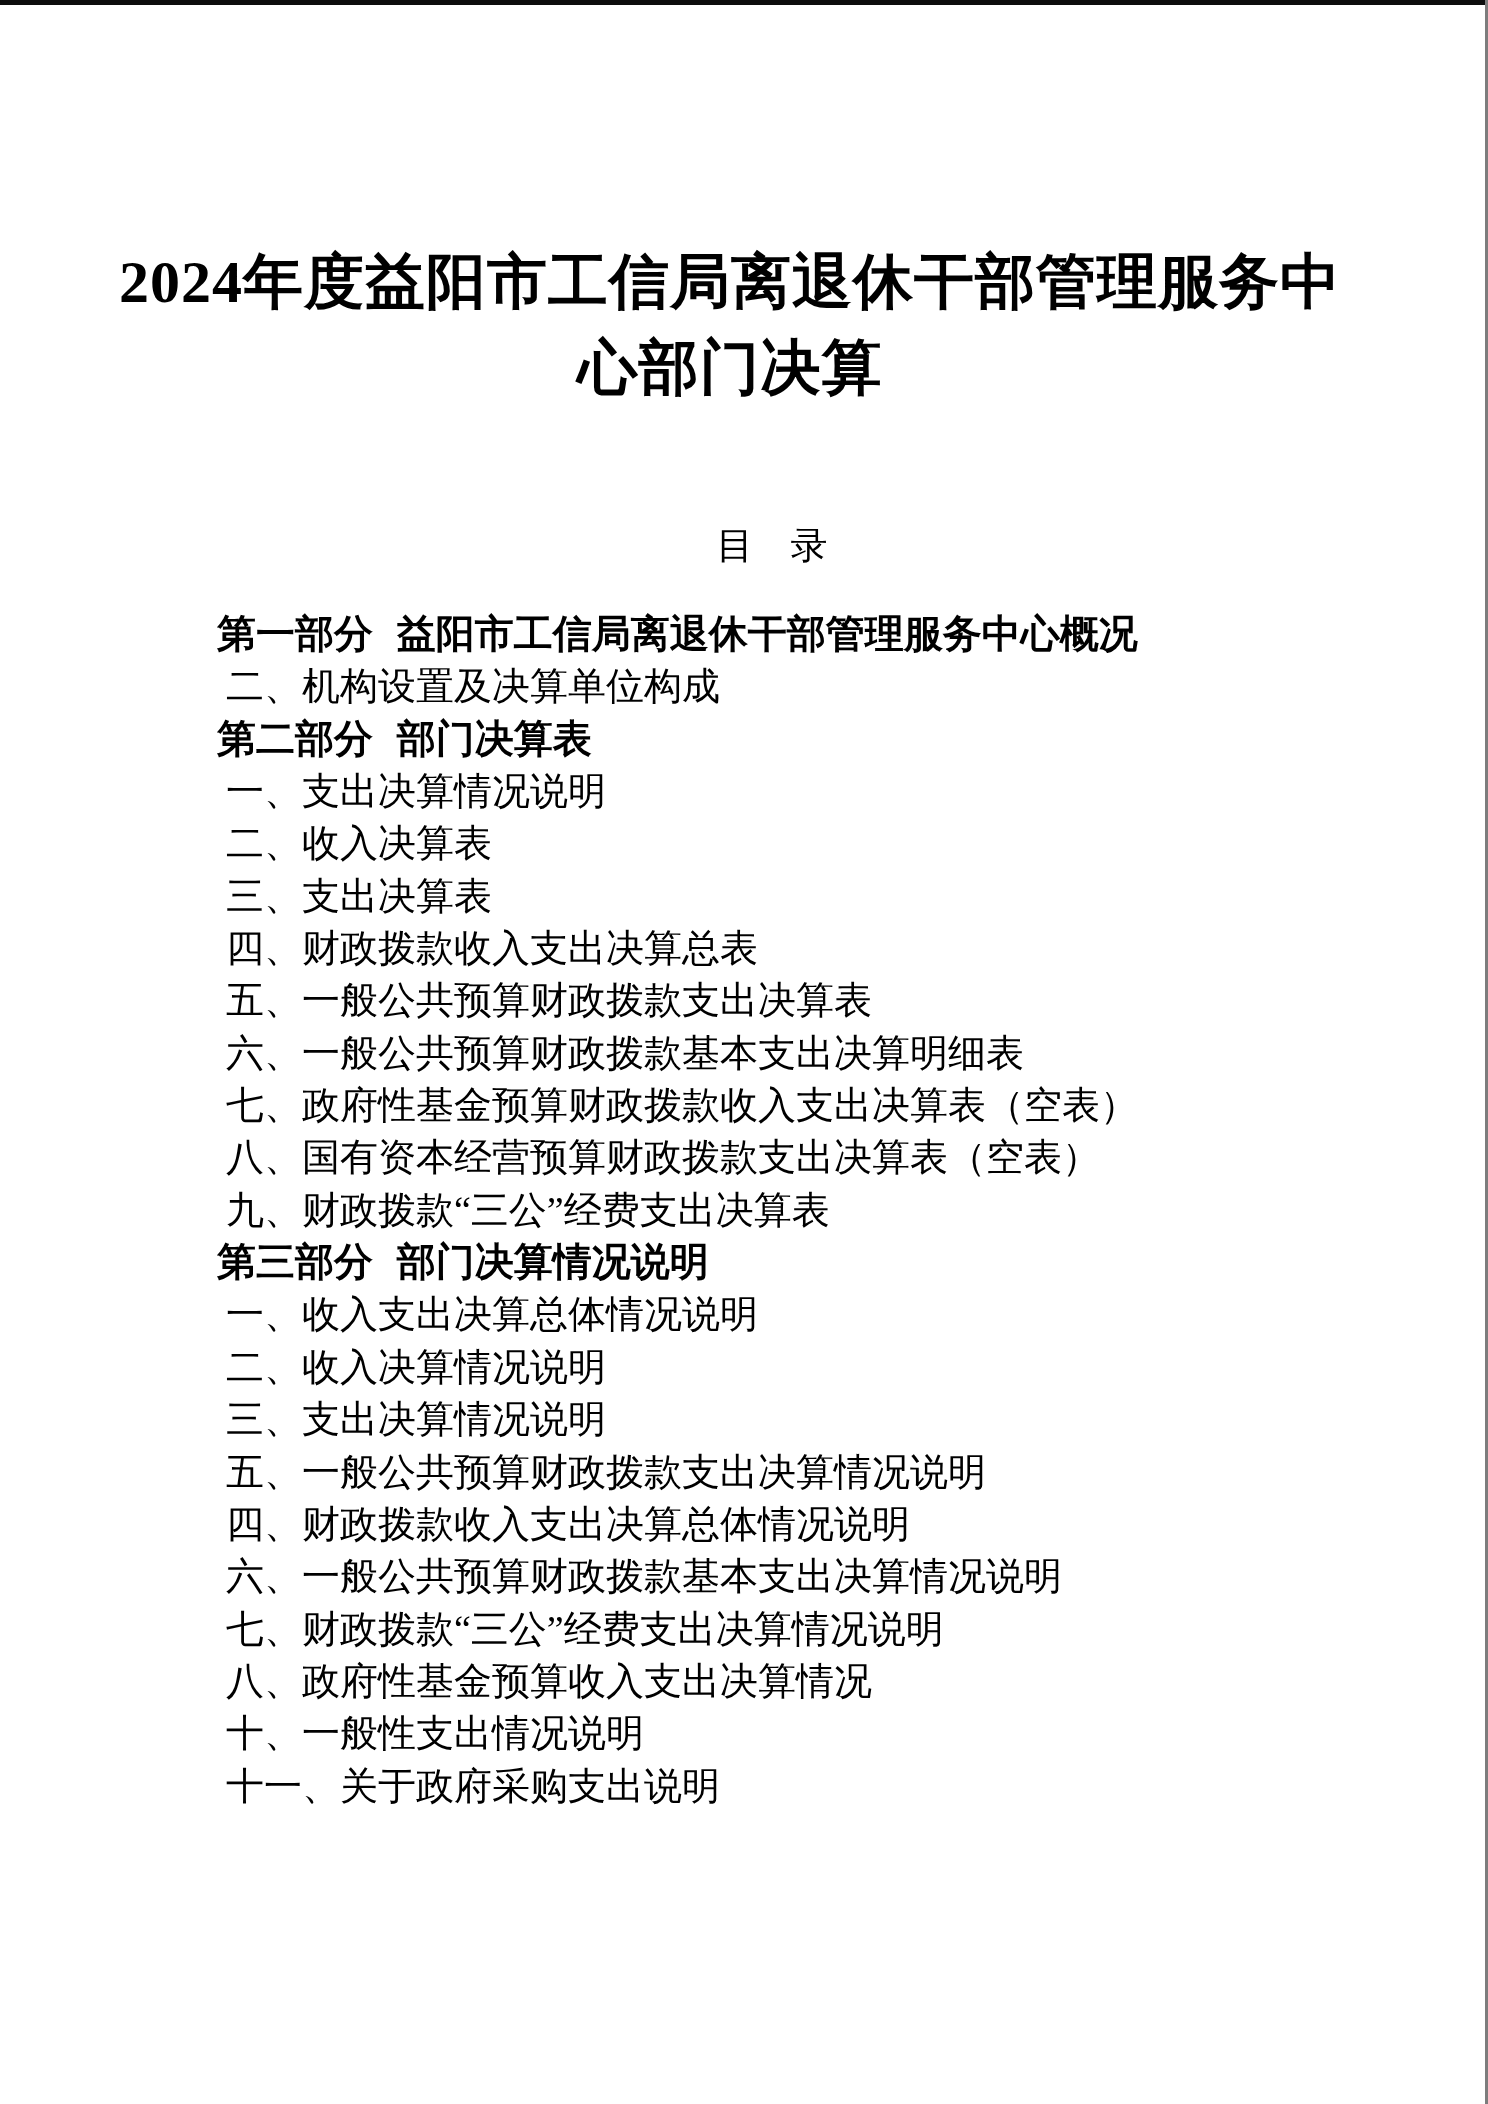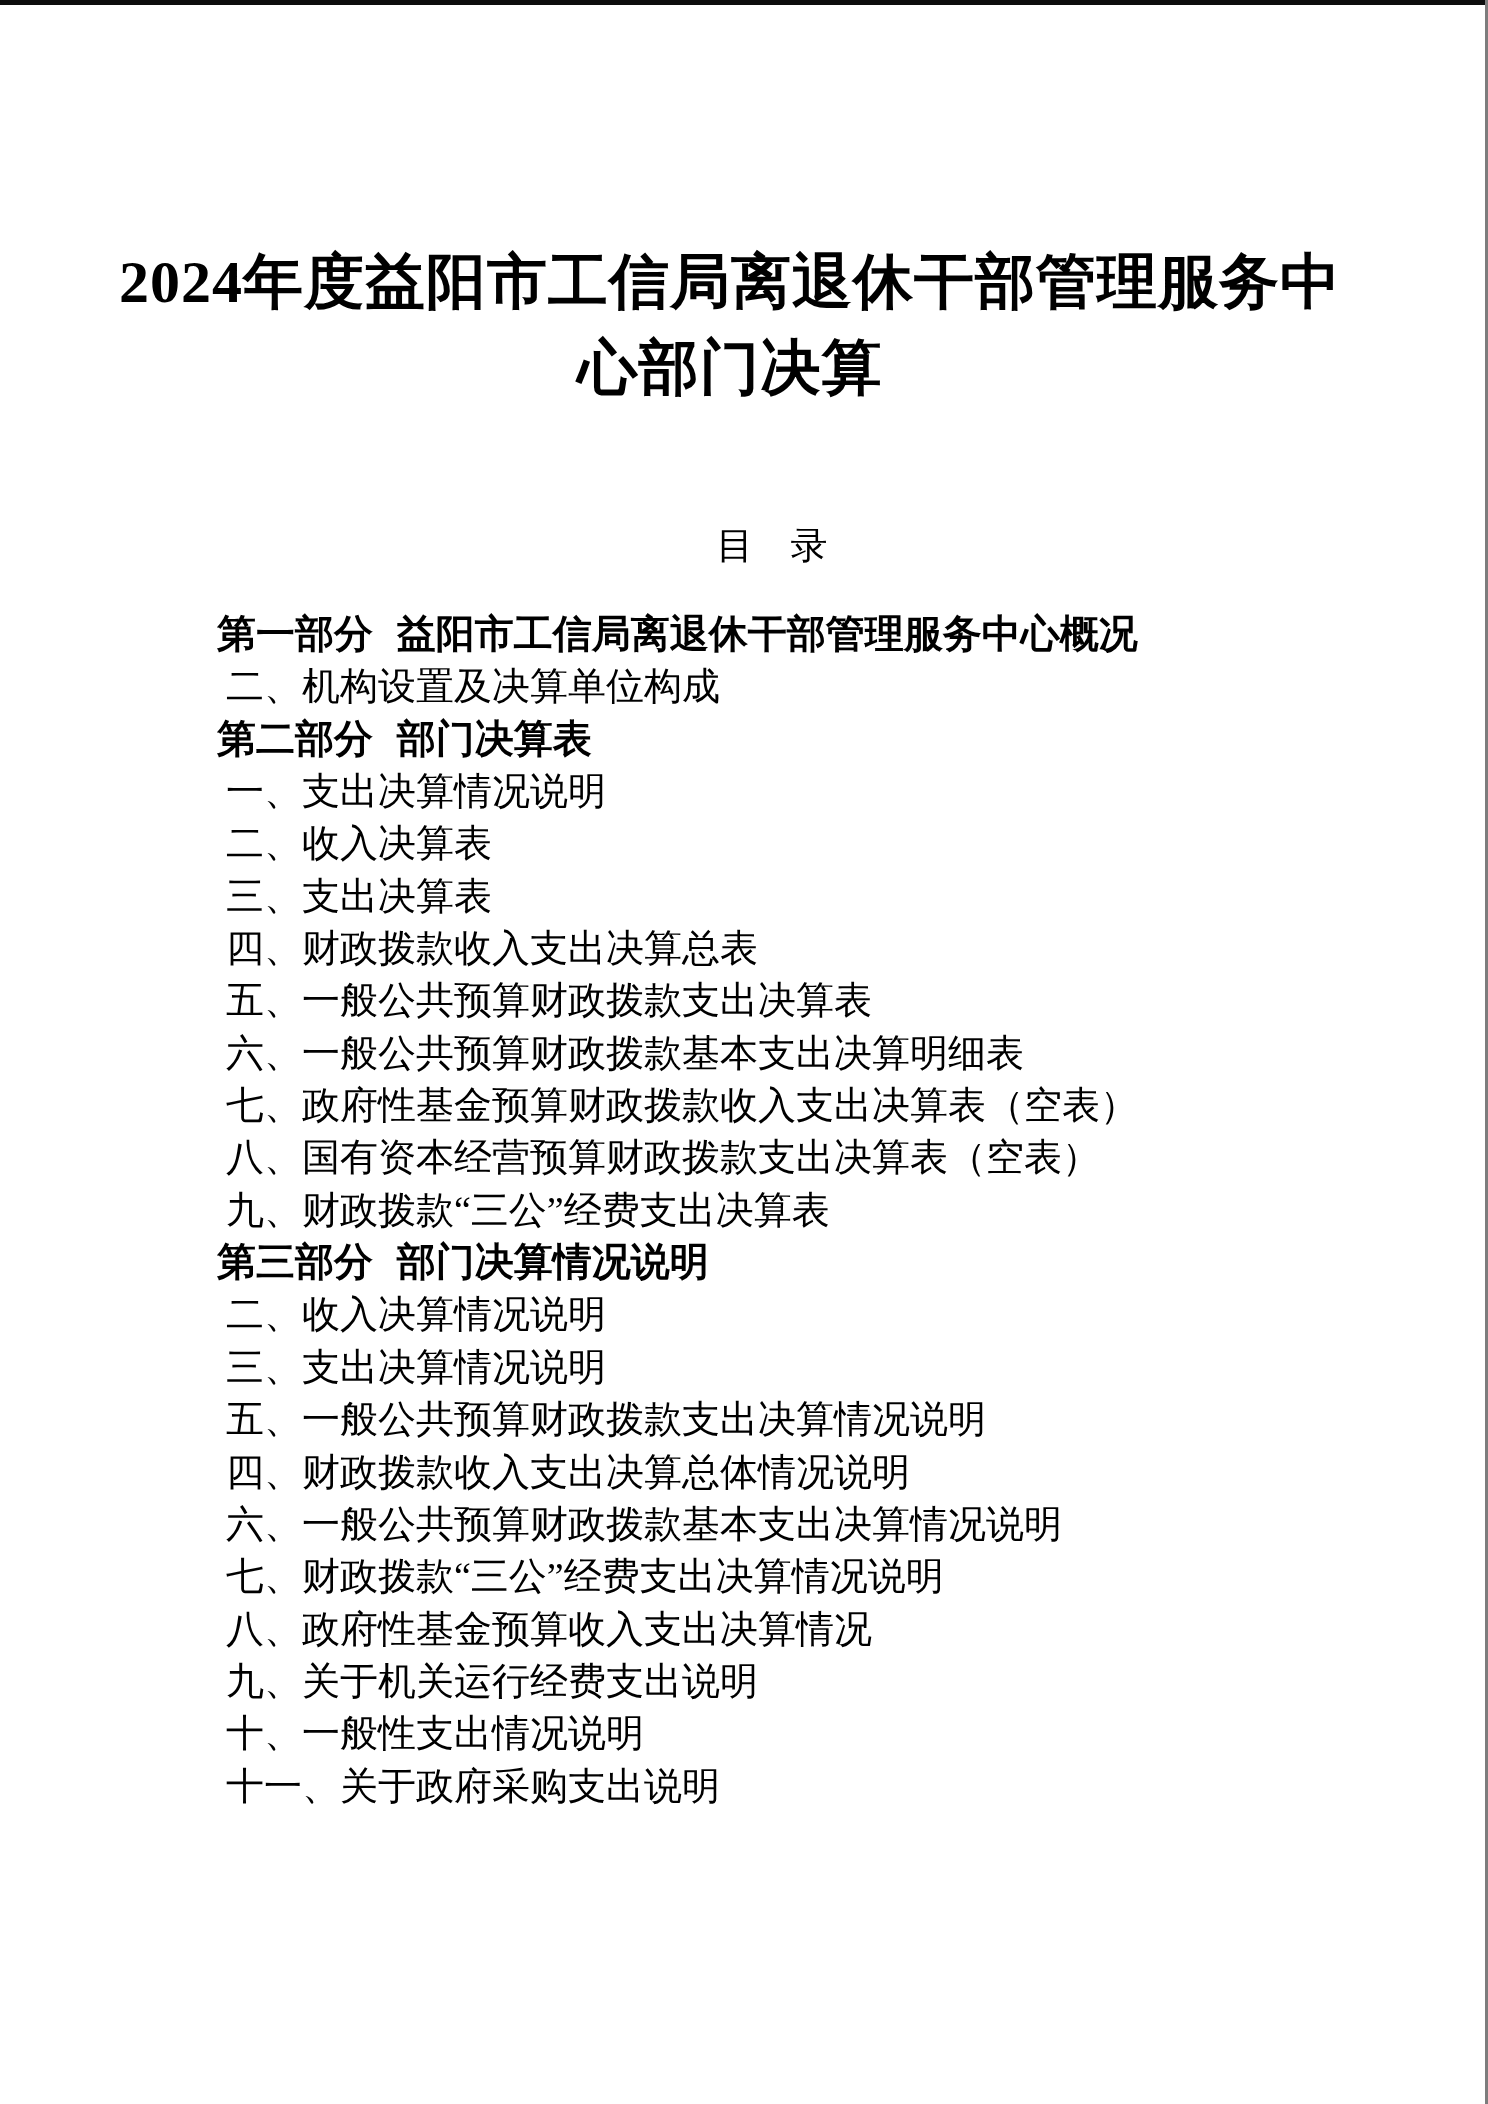--- a/index.html
+++ b/index.html
@@ -91,23 +91,23 @@
   <div class="toc-line">一、支出决算情况说明</div>
   <div class="toc-line">二、收入决算表</div>
   <div class="toc-line">三、支出决算表</div>
   <div class="toc-line">四、财政拨款收入支出决算总表</div>
   <div class="toc-line">五、一般公共预算财政拨款支出决算表</div>
   <div class="toc-line">六、一般公共预算财政拨款基本支出决算明细表</div>
   <div class="toc-line">七、政府性基金预算财政拨款收入支出决算表（空表）</div>
   <div class="toc-line">八、国有资本经营预算财政拨款支出决算表（空表）</div>
   <div class="toc-line">九、财政拨款“三公”经费支出决算表</div>
   <div class="toc-line section">第三部分 部门决算情况说明</div>
+  <div class="toc-line">一、收入支出决算总体情况说明</div>
   <div class="toc-line">二、收入决算情况说明</div>
   <div class="toc-line">三、支出决算情况说明</div>
   <div class="toc-line">五、一般公共预算财政拨款支出决算情况说明</div>
   <div class="toc-line">四、财政拨款收入支出决算总体情况说明</div>
   <div class="toc-line">六、一般公共预算财政拨款基本支出决算情况说明</div>
   <div class="toc-line">七、财政拨款“三公”经费支出决算情况说明</div>
   <div class="toc-line">八、政府性基金预算收入支出决算情况</div>
-  <div class="toc-line">九、关于机关运行经费支出说明</div>
   <div class="toc-line">十、一般性支出情况说明</div>
   <div class="toc-line">十一、关于政府采购支出说明</div>
 </div>
 
 </body></html>

